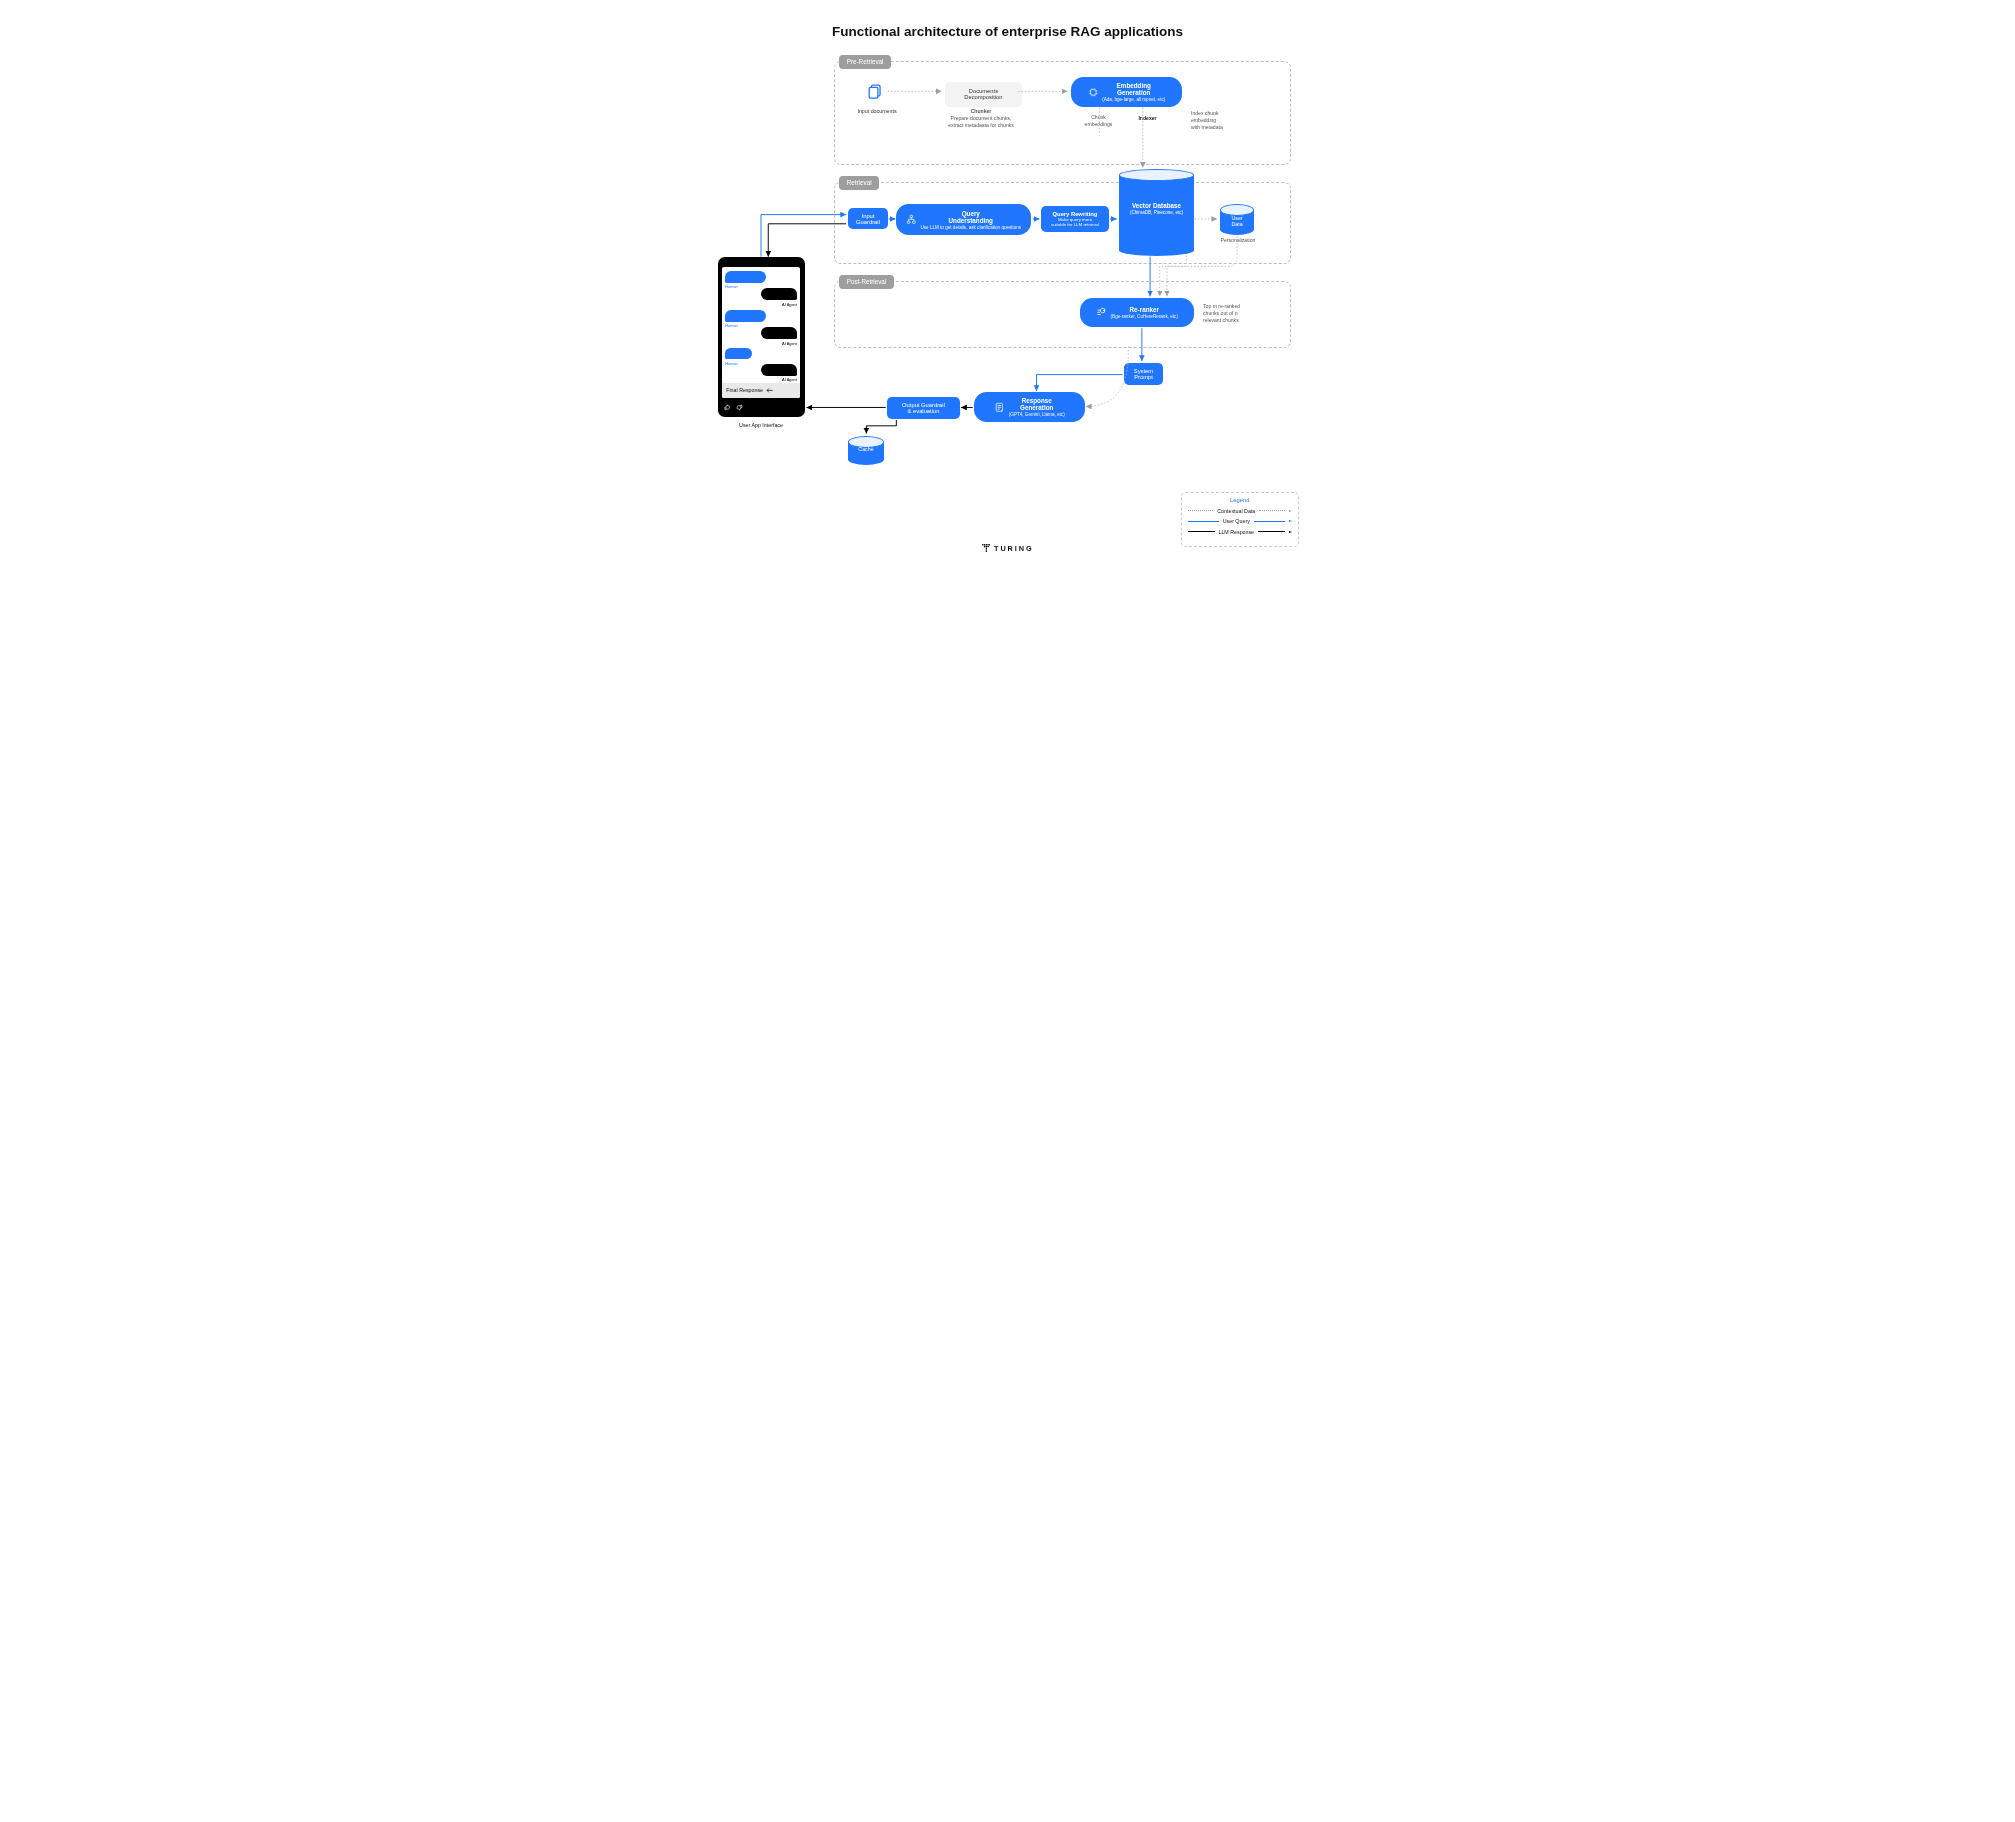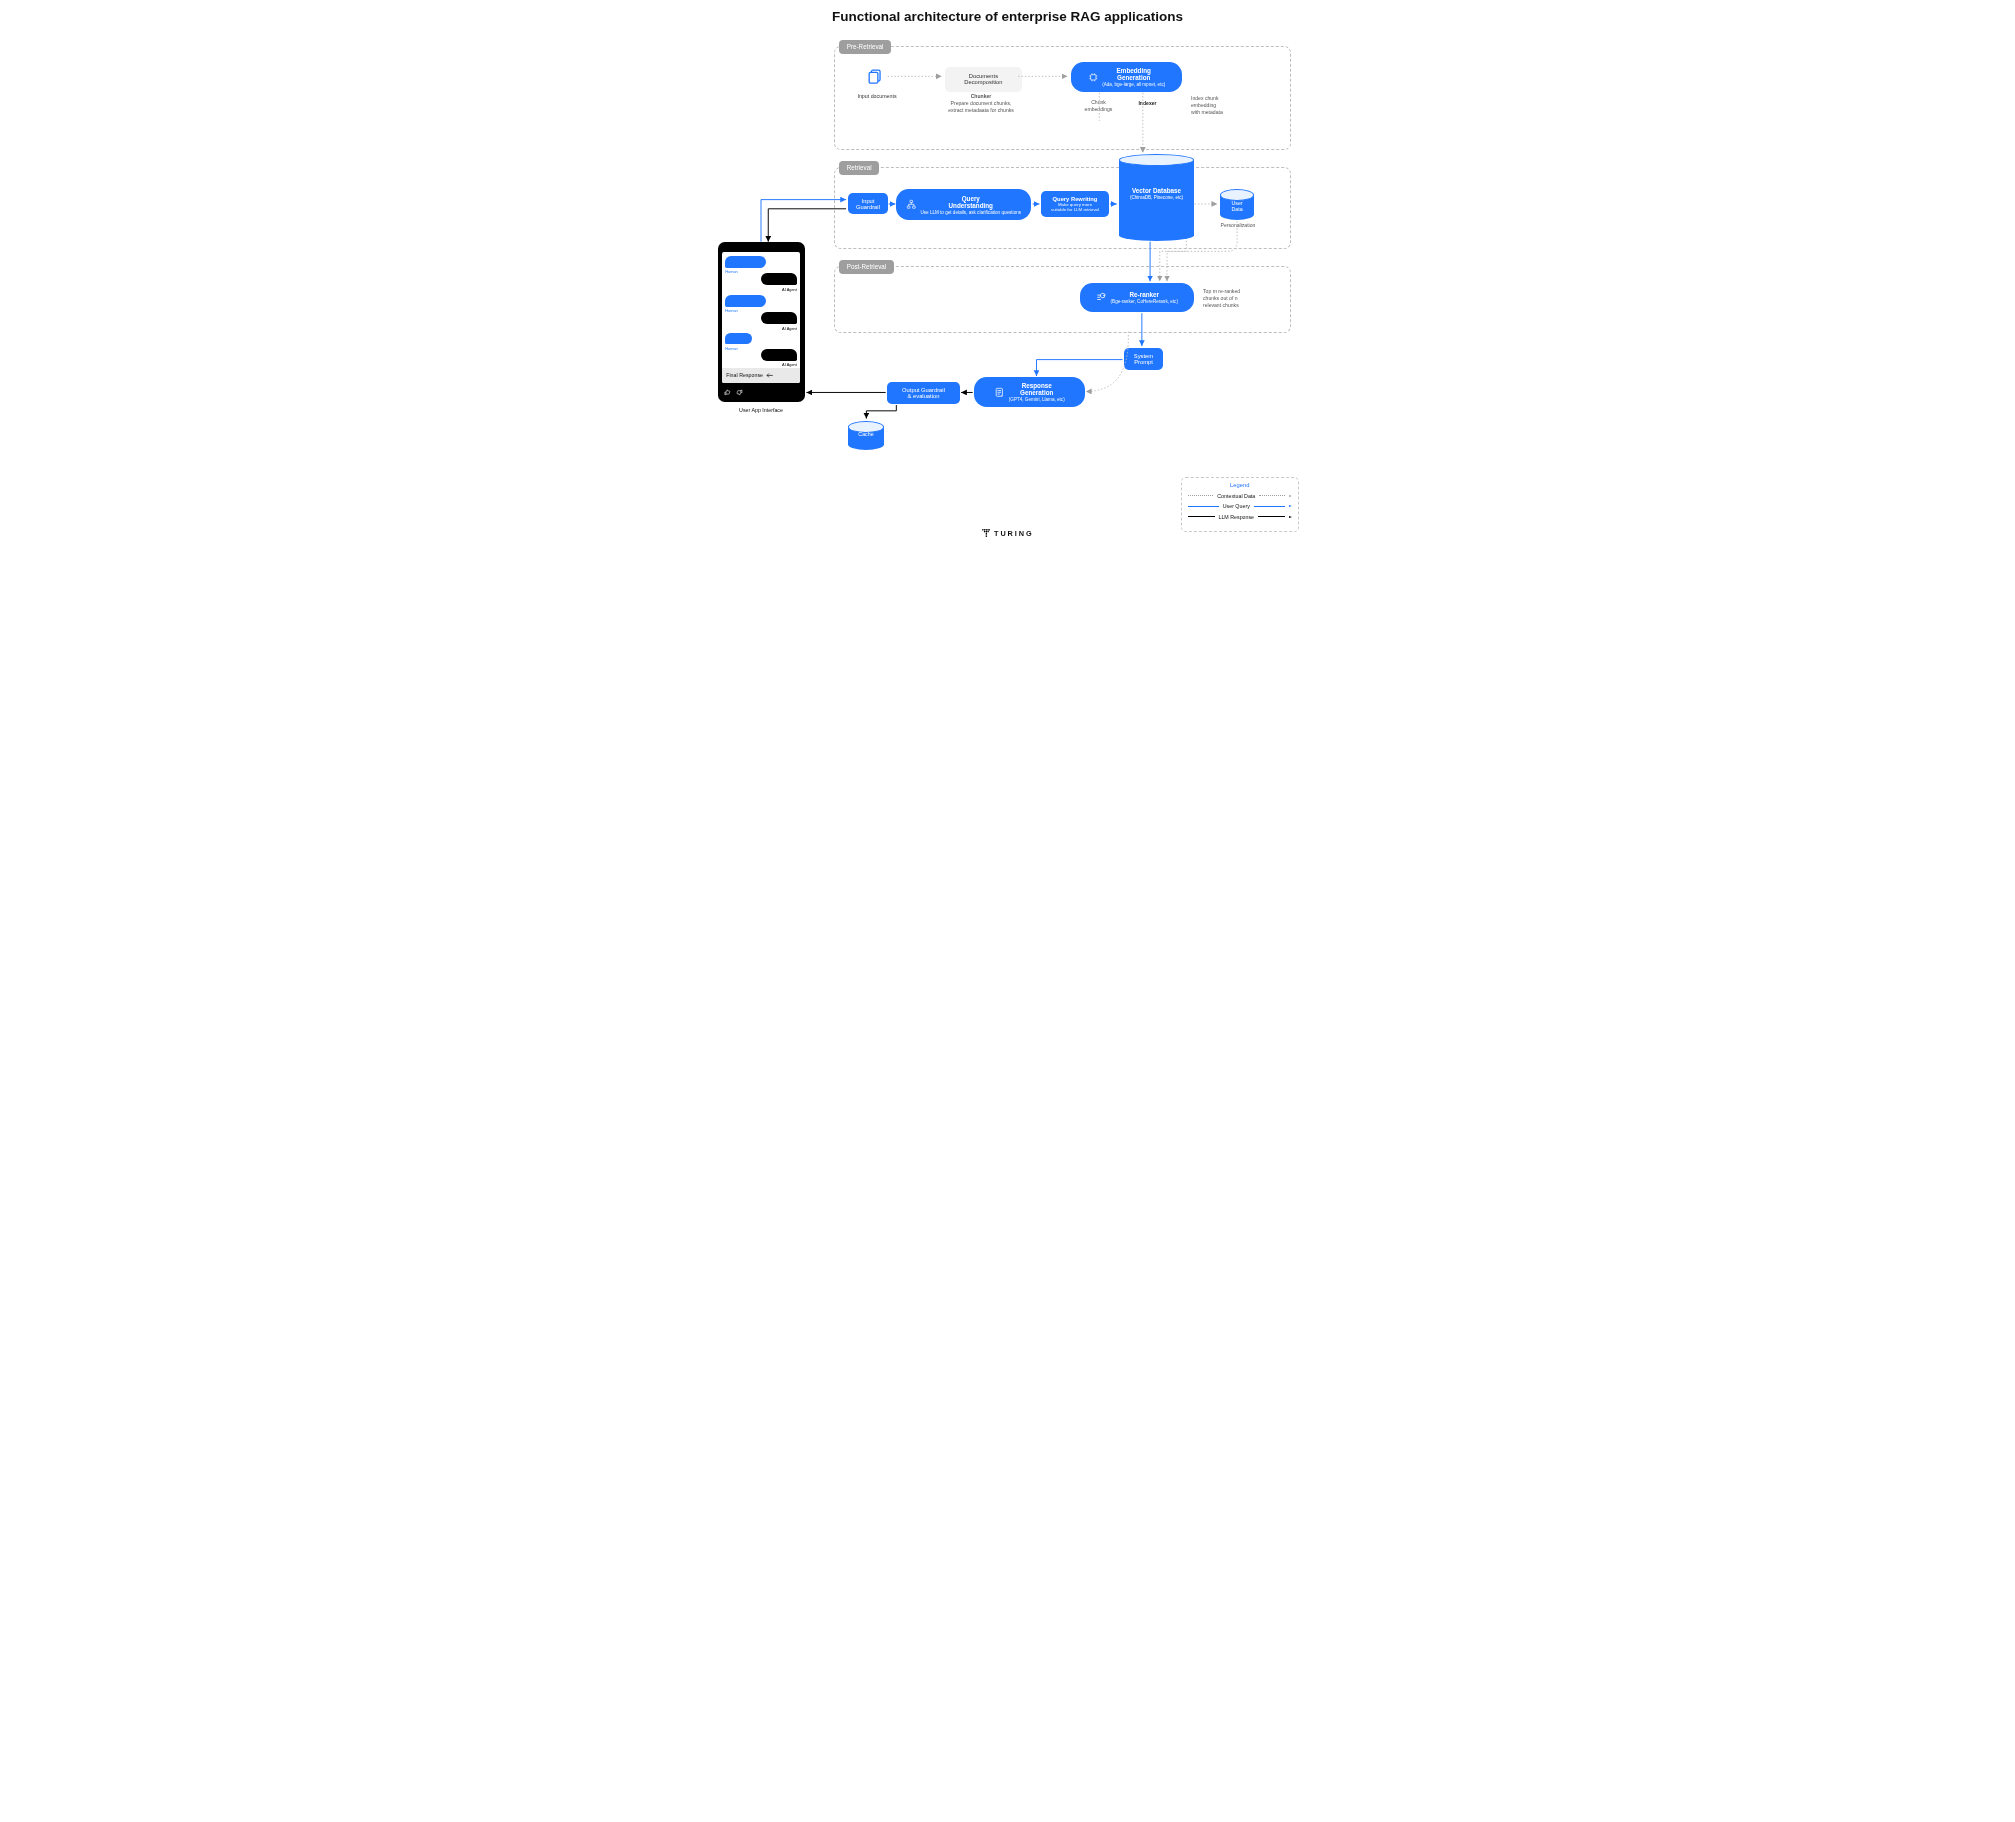--- a/index.html
+++ b/index.html
@@ -3,21 +3,21 @@
 <meta charset="utf-8">
 <style>
   :root{
     --blue:#2076ff;
     --blue-light:#e9f2ff;
     --gray:#9e9e9e;
     --gray-light:#f0f0f0;
     --black:#000;
   }
   html,body{margin:0;padding:0;background:#fff;font-family:-apple-system,Helvetica,Arial,sans-serif;color:#111;}
-  .stage{position:relative;width:609px;height:551px;margin:0 auto;}
+  .stage{position:relative;width:609px;height:551px;margin:15px auto;}
   .title{position:absolute;left:0;right:0;top:8.7px;text-align:center;font-size:13.5px;font-weight:700;}
   .phase-box{position:absolute;border:1px dashed #bdbdbd;border-radius:6.8px;}
   .phase-tag{position:absolute;background:var(--gray);color:#fff;font-size:6.3px;padding:3.4px 7.7px;border-radius:3.9px;}
   .doc-icon{position:absolute;width:17.4px;height:17.4px;}
   .doc-icon svg{width:100%;height:100%;}
   .small-label{position:absolute;font-size:5.3px;color:#333;text-align:center;}
   .caption{position:absolute;font-size:5.1px;color:#555;text-align:center;line-height:1.35;}
   .node-gray{position:absolute;background:#f3f3f3;border-radius:4.8px;color:#333;font-size:5.8px;display:flex;align-items:center;justify-content:center;text-align:center;padding:1.9px;}
   .node-pill{position:absolute;background:var(--blue);color:#fff;border-radius:12.6px;display:flex;align-items:center;justify-content:center;text-align:center;padding:1.9px 6.8px;box-sizing:border-box;}
   .node-pill .pt{font-size:6.3px;font-weight:600;}

